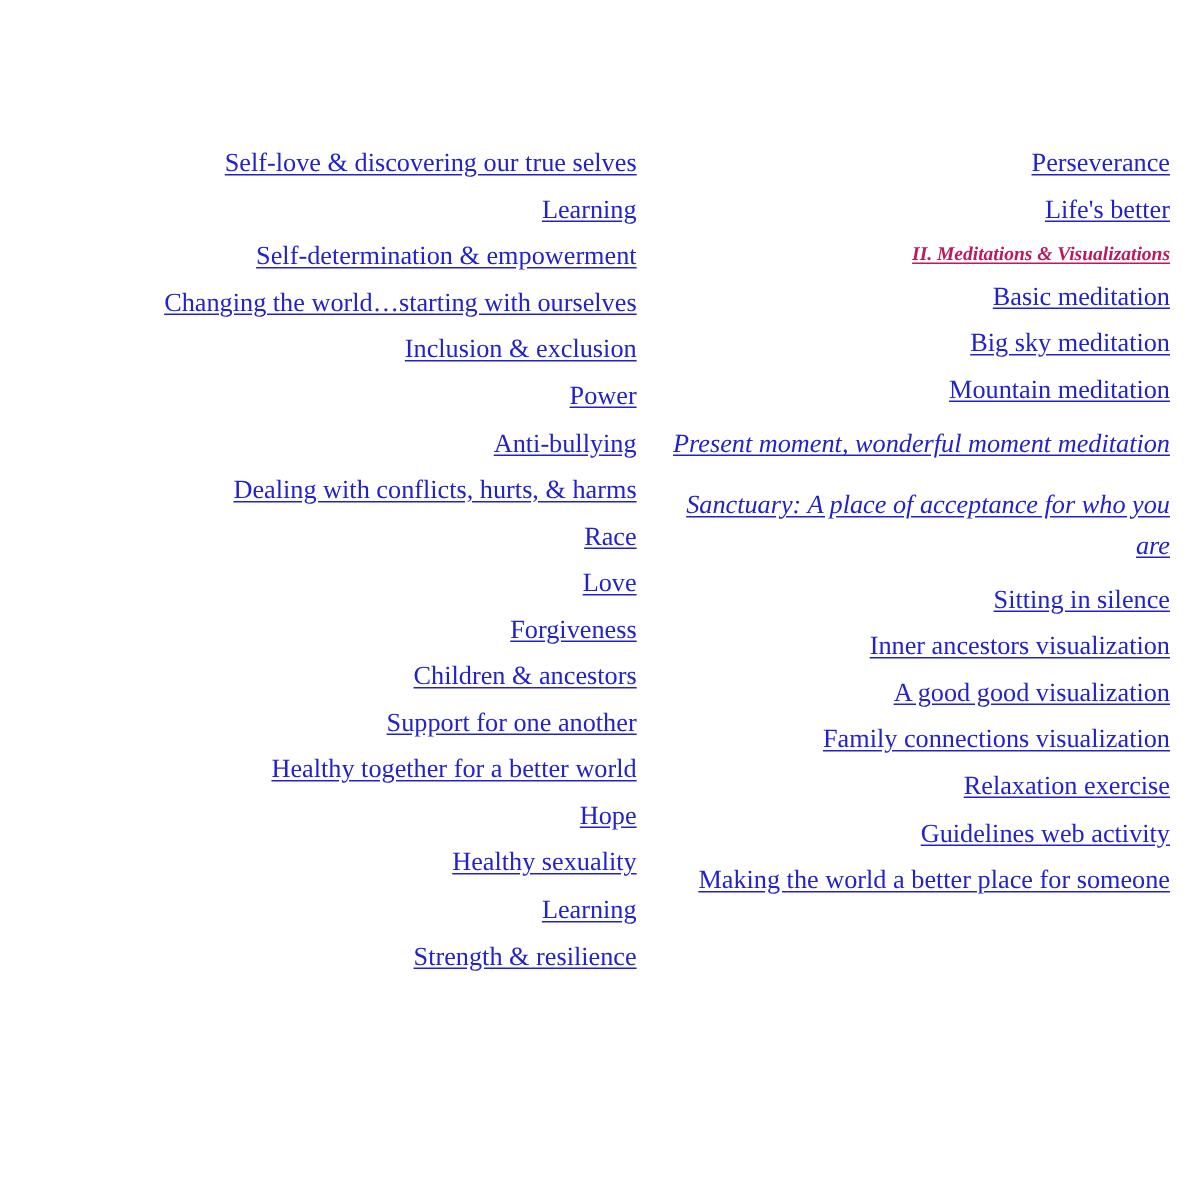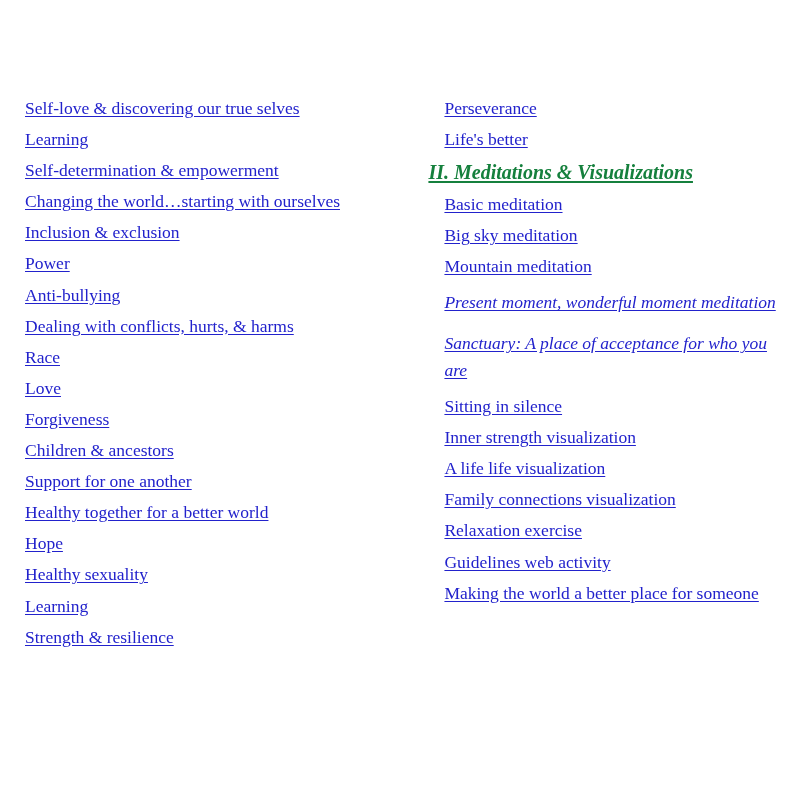--- a/index.html
+++ b/index.html
@@ -13,20 +13,21 @@
     font-family: "Liberation Serif", serif;
     color: #2222cc;
     overflow: hidden;
   }
   .page {
     position: relative;
     width: 800px;
     height: 800px;
     box-sizing: border-box;
     padding: 100px 20px 0 20px;
+    text-align: right;
   }
   .columns {
     display: flex;
     flex-direction: row;
     align-items: flex-start;
     gap: 0px;
   }
   .col {
     box-sizing: border-box;
   }
@@ -47,23 +48,23 @@
     text-underline-offset: 2px;
     margin: 0 0 13.6px 0;
     cursor: pointer;
   }
   .col-right .toc-link {
     padding-left: 20px;
     margin-bottom: 13.6px;
   }
   .toc-heading {
     display: block;
-    font-size: 20px;
+    font-size: 13px;
     line-height: 1.0;
-    color: #15803d;
+    color: #be185d;
     font-weight: bold;
     font-style: italic;
     text-decoration: underline;
     text-underline-offset: 2px;
     margin: 4px 0 14px 4px;
     cursor: pointer;
   }
   .wrap2 {
     line-height: 1.55;
     margin-bottom: 7px;
@@ -100,22 +101,22 @@
     <div class="col col-right">
       <a class="toc-link">Perseverance</a>
       <a class="toc-link">Life's better</a>
       <a class="toc-heading">II. Meditations &amp; Visualizations</a>
       <a class="toc-link">Basic meditation</a>
       <a class="toc-link">Big sky meditation</a>
       <a class="toc-link">Mountain meditation</a>
       <a class="toc-link wrap2">Present moment, wonderful moment meditation</a>
       <a class="toc-link wrap2">Sanctuary: A place of acceptance for who you are</a>
       <a class="toc-link">Sitting in silence</a>
-      <a class="toc-link">Inner strength visualization</a>
-      <a class="toc-link">A life life visualization</a>
+      <a class="toc-link">Inner ancestors visualization</a>
+      <a class="toc-link">A good good visualization</a>
       <a class="toc-link">Family connections visualization</a>
       <a class="toc-link">Relaxation exercise</a>
       <a class="toc-link">Guidelines web activity</a>
       <a class="toc-link">Making the world a better place for someone</a>
     </div>
 
   </div>
 </div>
 
 </body></html>

